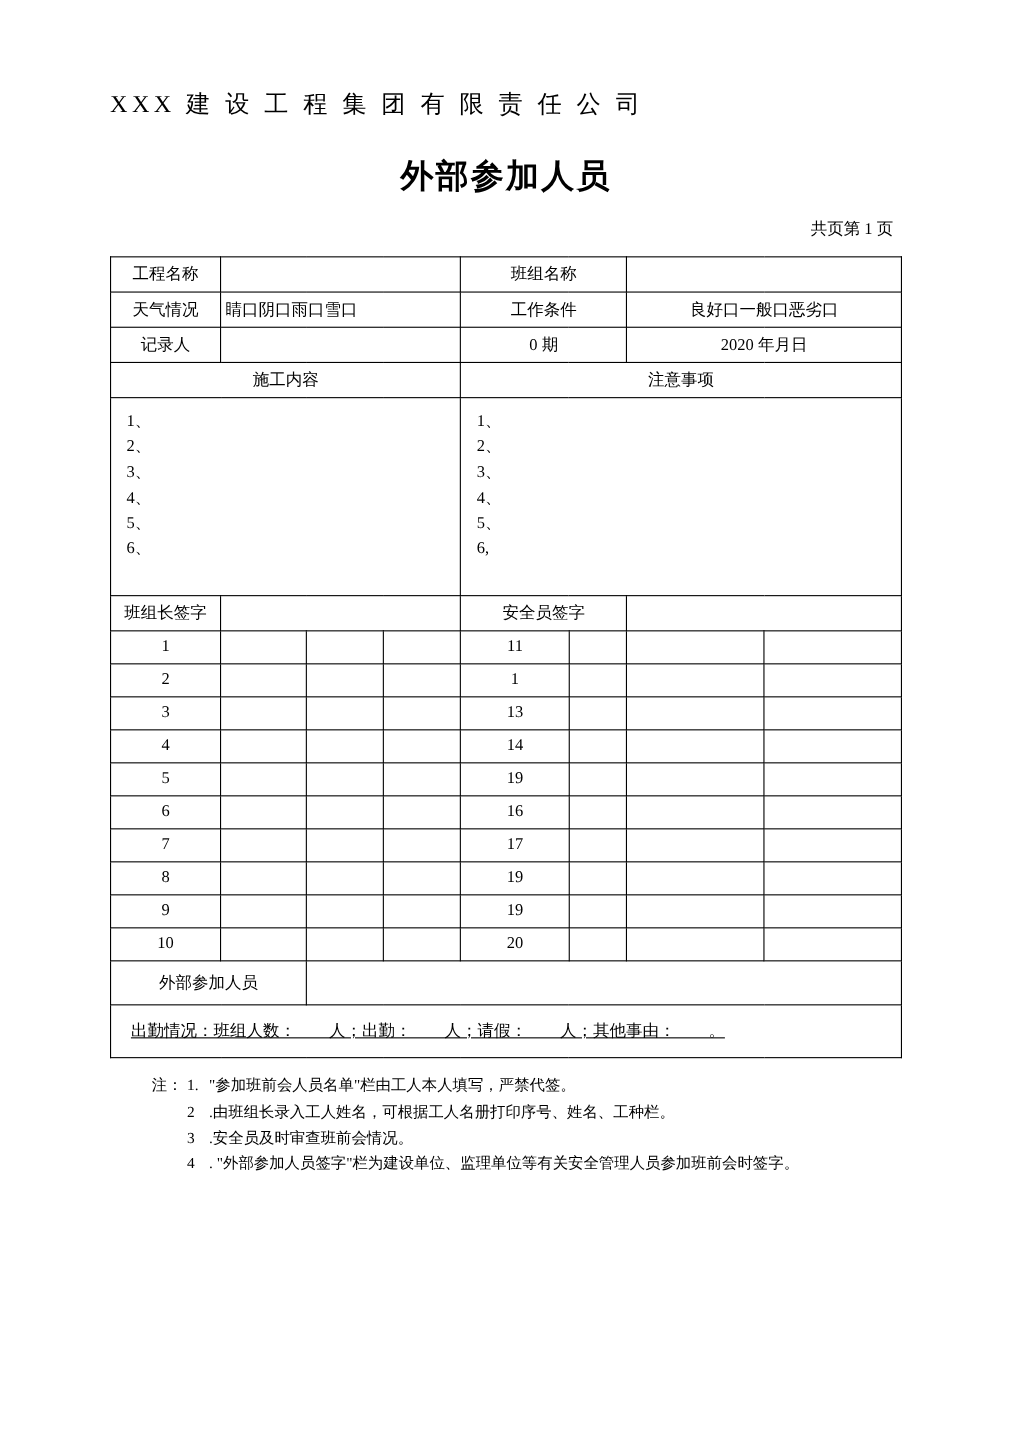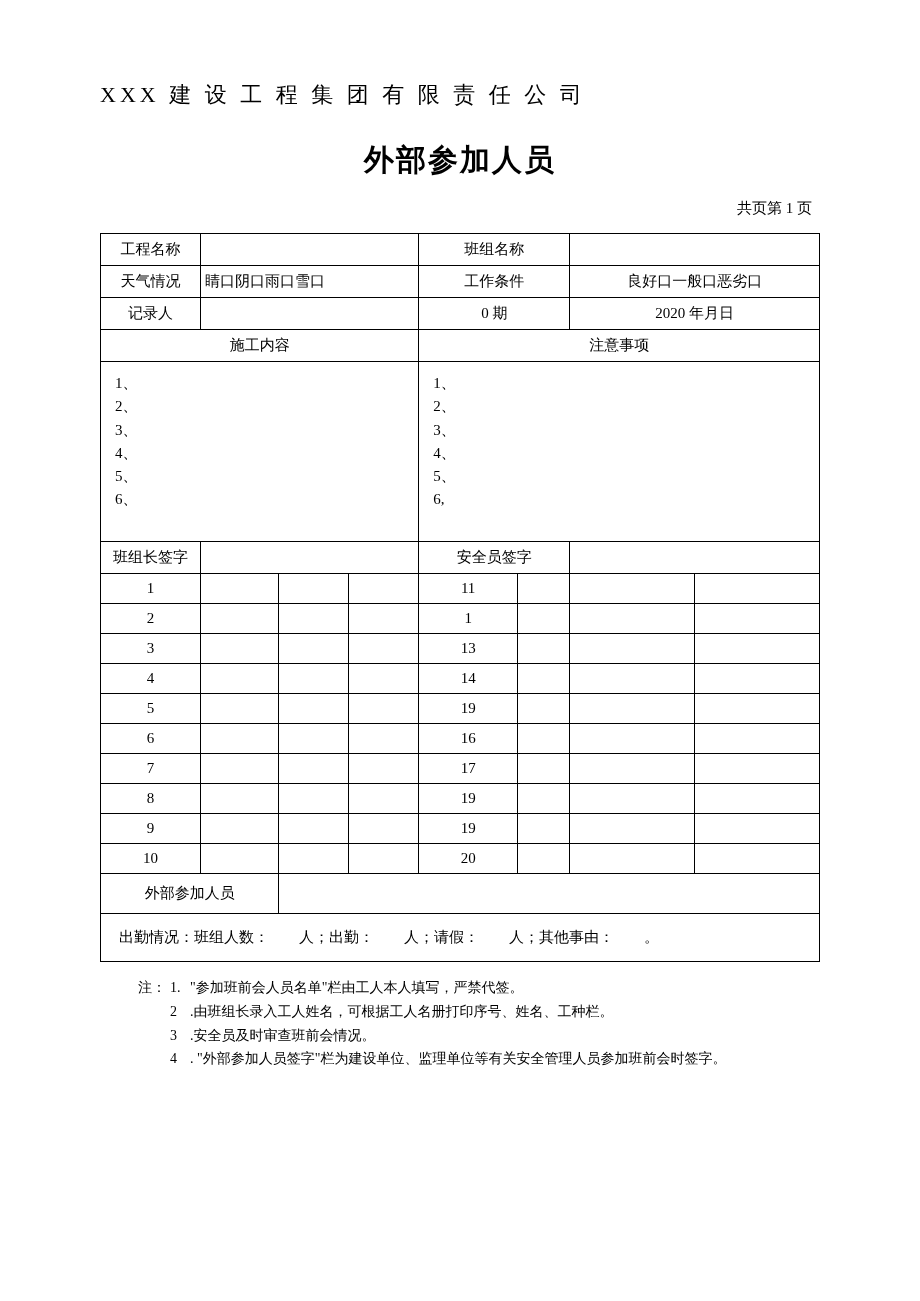--- a/index.html
+++ b/index.html
@@ -47,21 +47,21 @@
     .content-row td {
       vertical-align: top;
       height: 180px;
       padding: 10px 14px;
     }
     .content-list { line-height: 1.55; font-size: 15px; white-space: pre-line; }
     .roster-header td { text-align: center; font-size: 15px; }
     .roster-row td { text-align: center; height: 30px; font-size: 15px; }
     .roster-num { width: 44px; }
     .footer-row td { text-align: center; padding: 10px 14px; font-size: 15px; }
-    .attendance-row td { text-align: left; padding: 14px 18px; font-size: 15px; }
+    .attendance-row td { text-align: left; padding: 14px 18px; font-size: 15px; text-decoration: underline; }
     .notes {
       margin-top: 14px;
       padding-left: 22px;
       font-size: 14px;
       line-height: 1.7;
     }
     .notes-line { display: flex; }
     .notes-prefix { min-width: 48px; text-align: right; padding-right: 4px; }
     .notes-num { min-width: 20px; }
   </style>

